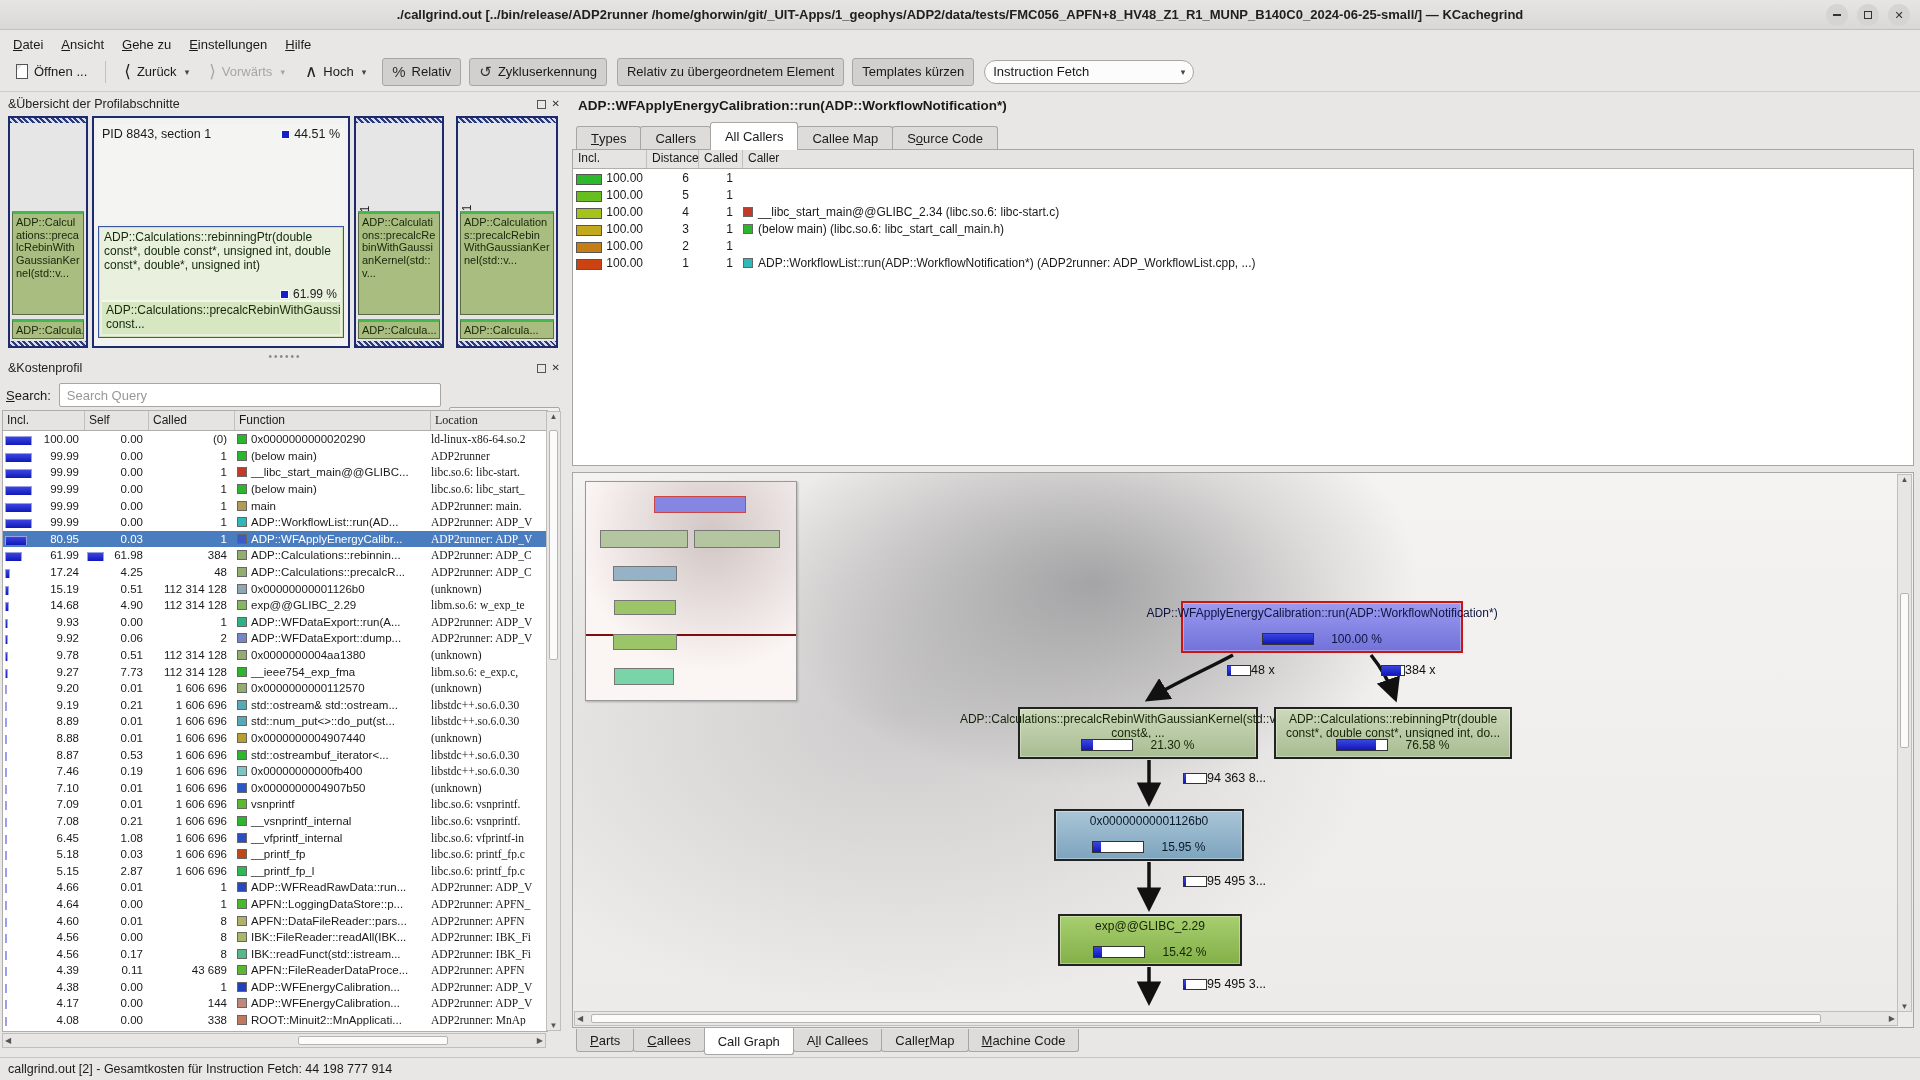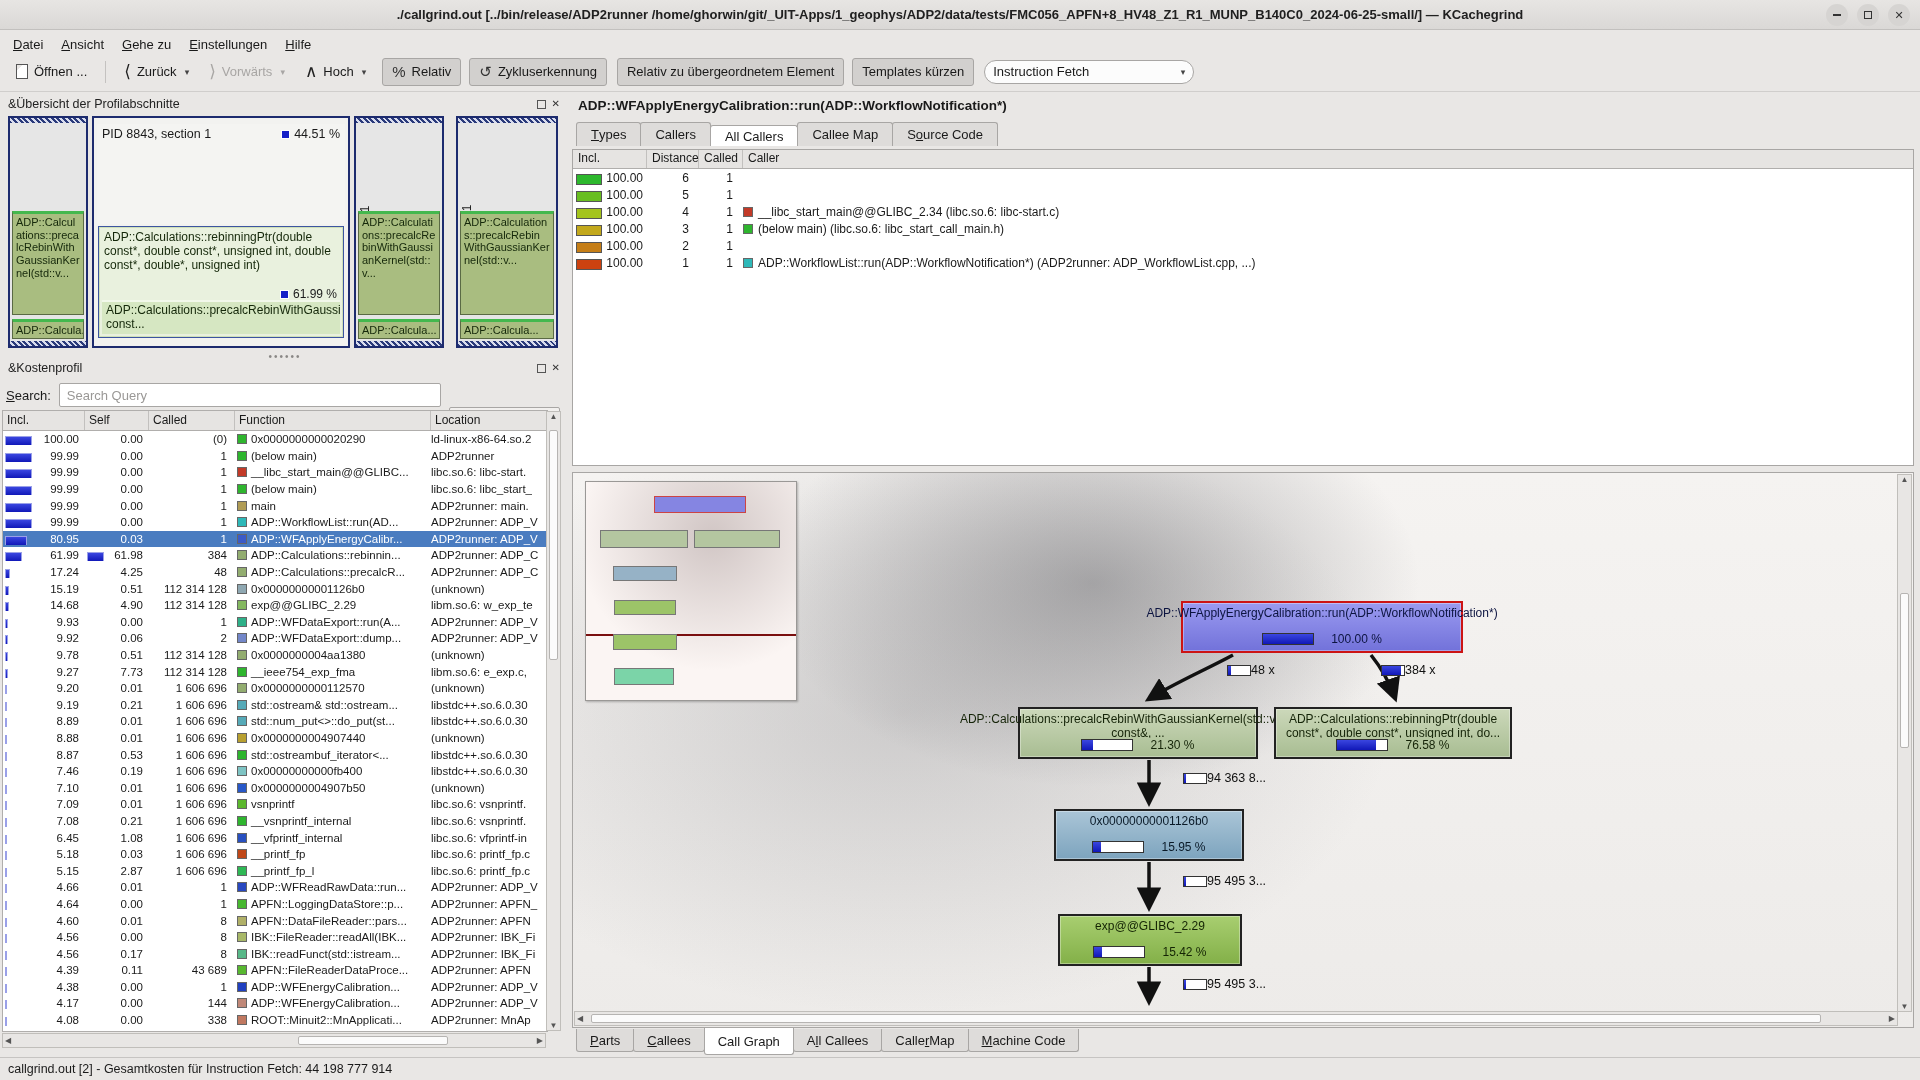--- a/index.html
+++ b/index.html
@@ -91,21 +91,21 @@
     border-radius:2px; background:#f2f0ee; display:flex; align-items:center;
     padding:0 6px; font-size:13px;margin-top:47px; }
   .group-combo .caret { margin-left:auto; font-size:9px; color:#444; }
 
   .cost-table { position:absolute; left:2px; top:410px; width:546px; height:622px;
     border:1px solid #b0aeac; background:#fff; overflow:hidden; }
   .cth { display:flex; height:20px; background:#e6e4e2; border-bottom:1px solid #b0aeac;
     font-size:12px; }
   .cth > div { padding:2px 4px; border-right:1px solid #c2c0be; overflow:hidden; white-space:nowrap; }
   .c-incl { width:82px; } .c-self { width:64px; } .c-called { width:86px; }
-  .c-func { width:196px; } .c-loc { flex:1; border-right:none!important; }
+  .c-func { width:196px; } .c-loc { flex:1; border-right:none!important;font-family:Liberation Serif, serif; }
   .cp-row { display:flex; height:16.6px; font-size:11.5px; align-items:center;
     white-space:nowrap; }
   .cp-row > div { overflow:hidden; white-space:nowrap; }
   .cp-row .c-incl { position:relative; text-align:right; padding-right:6px; }
   .cp-row .c-incl .bar, .cp-row .c-self .bar { position:absolute; left:2px; top:3px;
     height:10px; background:linear-gradient(#3a46e0,#1118b8); border:1px solid #9aa0e8; }
   .cp-row .c-self { position:relative; text-align:right; padding-right:6px; }
   .cp-row .c-called { text-align:right; padding-right:8px; }
   .cp-row .c-func { display:flex; align-items:center; gap:4px; padding-left:2px; }
   .fsq { width:10px; height:10px; border:1px solid #666; flex:none; }
@@ -117,21 +117,21 @@
     display:flex; align-items:center; justify-content:space-between; font-size:8px; color:#555;
     padding:0 2px; }
   .sb-thumb { position:absolute; background:#fbfbfb; border:1px solid #b6b4b2; border-radius:2px; }
 
   
   .fn-title { position:absolute; left:578px; top:98px; font-size:13.5px; font-weight:bold; }
   .tabs-top { position:absolute; left:576px; top:122px; display:flex; align-items:flex-end; }
   .tab { height:24px; padding:0 14px; background:#dedcda; border:1px solid #a8a6a4;
     border-bottom:none; display:flex; align-items:center; font-size:13px; margin-right:-1px;
     border-radius:3px 3px 0 0; }
-  .tab.active { height:21px; background:#fff; position:relative; z-index:2; }
+  .tab.active { height:28px; background:#fff; position:relative; z-index:2; }
   .callers-panel { position:absolute; left:572px; top:149px; width:1342px; height:317px;
     background:#fff; border:1px solid #a8a6a4; }
   .kth { display:flex; height:19px; background:#e6e4e2; border-bottom:1px solid #b0aeac; font-size:12px; }
   .kth > div { padding:1px 5px; border-right:1px solid #c2c0be; white-space:nowrap; }
   .k-incl { width:74px; } .k-dist { width:52px; } .k-called { width:44px; }
   .k-caller { flex:1; border-right:none!important; }
   .kr { display:flex; height:17px; align-items:center; font-size:12px; white-space:nowrap; }
   .kr .k-incl { position:relative; text-align:right; padding-right:4px; }
   .kr .k-incl .bar { position:absolute; left:3px; top:3px; width:26px; height:11px;
     border:1px solid #555; }

